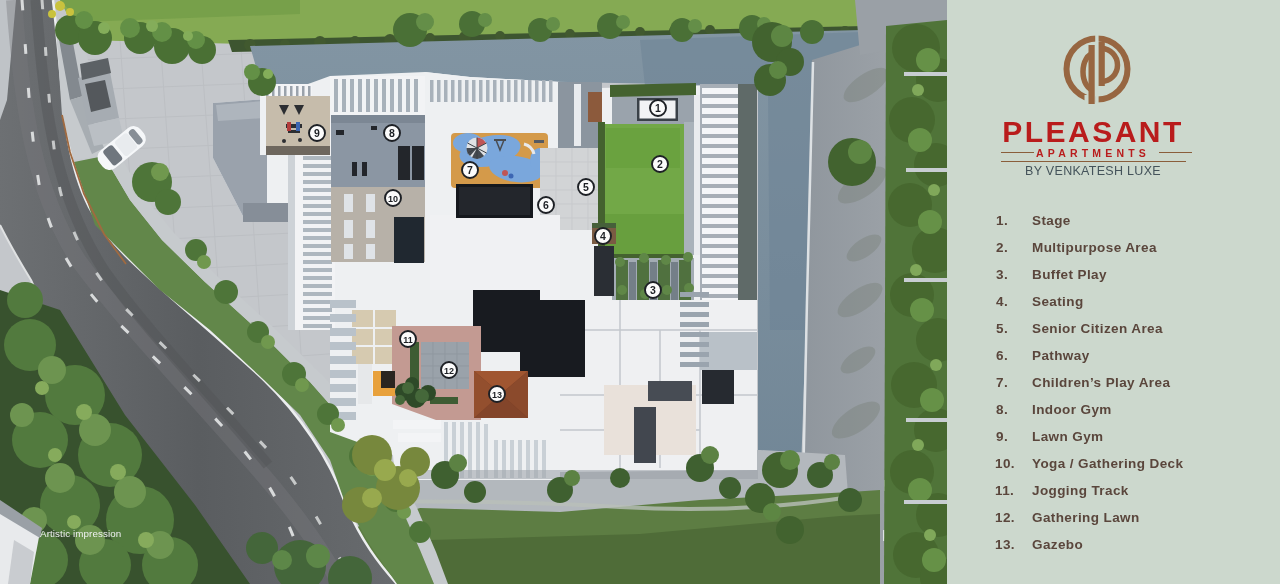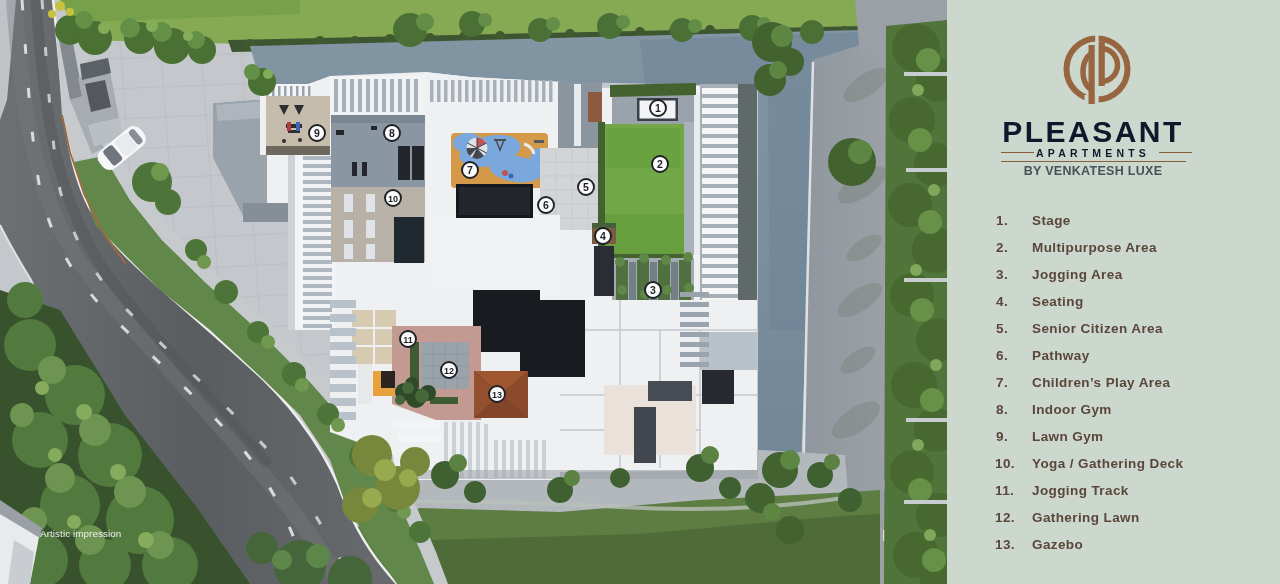--- a/index.html
+++ b/index.html
@@ -1,25 +1,25 @@
 <!DOCTYPE html>
 <html><head>
 <meta charset="utf-8">
 <style>
   html,body{margin:0;padding:0;}
   body{width:1280px;height:584px;overflow:hidden;font-family:"Liberation Sans",sans-serif;}
   .wrap{position:relative;width:1280px;height:584px;background:#c9ccd0;}
   .scene{position:absolute;left:0;top:0;}
   .panel{position:absolute;left:947px;top:0;width:333px;height:584px;background:#ccd8cd;}
   .logo{position:absolute;left:0;top:0;width:333px;text-align:center;}
-  .brand{position:absolute;width:300px;text-align:center;color:#0f172a;}
+  .brand{position:absolute;width:300px;text-align:center;color:#b91c1c;}
   .b1{top:115px;font-size:30px;font-weight:bold;letter-spacing:2.5px;}
   .b2{top:147px;font-size:10.5px;font-weight:bold;letter-spacing:4.2px;}
   .hline{position:absolute;height:1px;background:#8a5e3b;}
-  .b3{top:164px;font-size:12.5px;font-weight:bold;letter-spacing:0.3px;color:#44535a;}
+  .b3{top:164px;font-size:12.5px;font-weight:normal;letter-spacing:0.3px;color:#44535a;}
   .list{position:absolute;left:0;top:0;}
   .li{position:absolute;font-size:13.5px;font-weight:bold;color:#5a463c;letter-spacing:0.4px;}
   .ln{position:absolute;width:20px;text-align:left;}
   .lt{position:absolute;left:85px;white-space:nowrap;}
 </style>
 </head>
 <body>
 <div class="wrap">
 
 <svg class="scene" width="947" height="584" viewBox="0 0 947 584">
@@ -826,21 +826,21 @@
     <div class="li" style="top:213px;">
           <span class="ln" style="left:49px;">1.</span>
           <span class="lt">Stage</span>
         </div>
     <div class="li" style="top:240px;">
           <span class="ln" style="left:49px;">2.</span>
           <span class="lt">Multipurpose Area</span>
         </div>
     <div class="li" style="top:267px;">
           <span class="ln" style="left:49px;">3.</span>
-          <span class="lt">Jogging Area</span>
+          <span class="lt">Buffet Play</span>
         </div>
     <div class="li" style="top:294px;">
           <span class="ln" style="left:49px;">4.</span>
           <span class="lt">Seating</span>
         </div>
     <div class="li" style="top:321px;">
           <span class="ln" style="left:49px;">5.</span>
           <span class="lt">Senior Citizen Area</span>
         </div>
     <div class="li" style="top:348px;">

